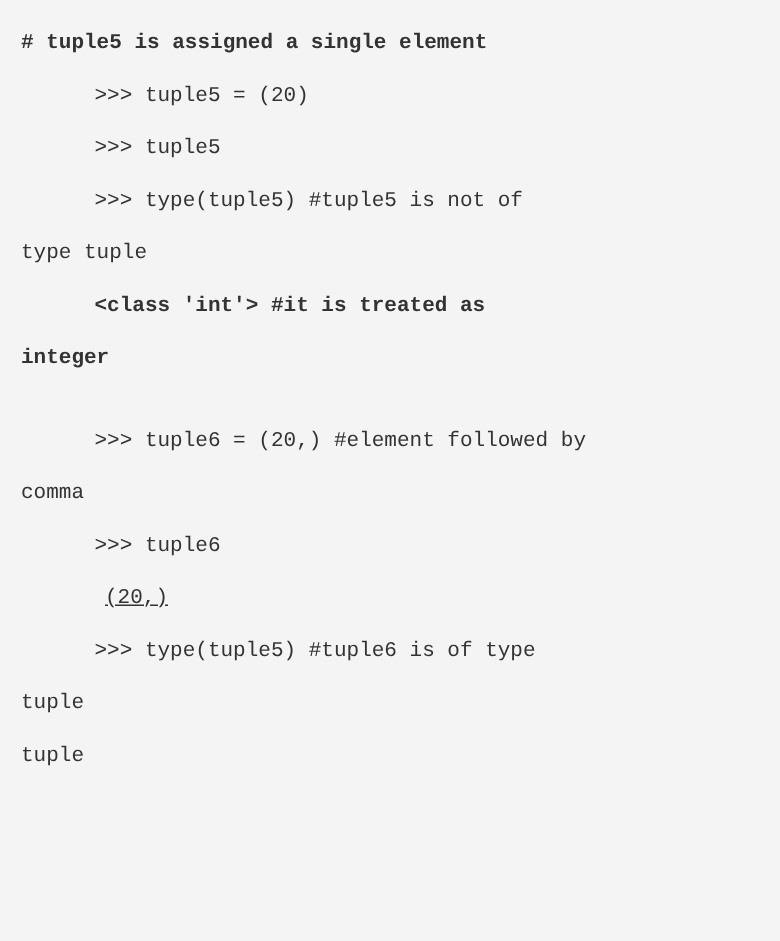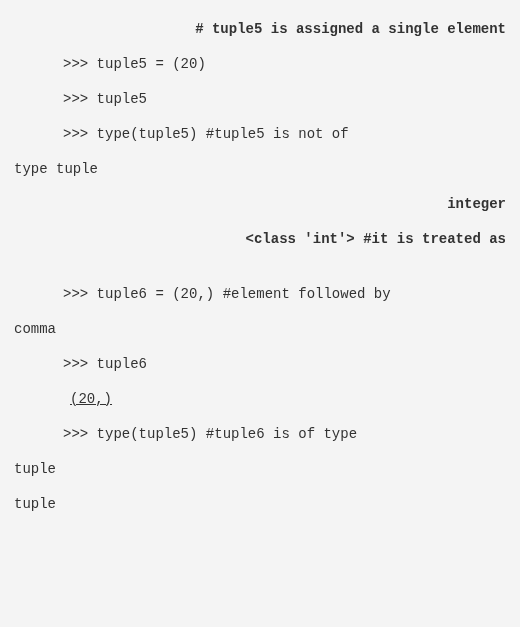--- a/index.html
+++ b/index.html
@@ -10,40 +10,40 @@
     background: #f4f4f4;
     font-family: "Courier New", Courier, monospace;
     font-size: 14px;
     color: #333;
     width: 520px;
     min-height: 627px;
     box-sizing: border-box;
     padding: 12px 14px;
     line-height: 2.5;
   }
-  .bold { font-weight: bold; text-align: right; }
+  .bold { font-weight: bold; }
   .indent1 { padding-left: 3.5em; display: block; }
   .indent2 { padding-left: 4em; display: block; text-decoration: underline; }
   .noindent { padding-left: 0; display: block; }
   .line { min-height: 1em; }
   .gap { height: 1.4em; }
 </style>
 </head>
 <body>
 
 <div>
 
   <span class="line bold noindent"># tuple5 is assigned a single element</span>
 
   <span class="line indent1">&gt;&gt;&gt; tuple5 = (20)</span>
   <span class="line indent1">&gt;&gt;&gt; tuple5</span>
   <span class="line indent1">&gt;&gt;&gt; type(tuple5)    #tuple5 is not of</span>
   <span class="line noindent">type tuple</span>
+  <span class="line indent1 bold">&lt;class 'int'&gt;       #it is treated as</span>
   <span class="line noindent bold">integer</span>
-  <span class="line indent1 bold">&lt;class 'int'&gt;       #it is treated as</span>
 
   <div class="gap"></div>
 
 
   <span class="line indent1">&gt;&gt;&gt; tuple6 = (20,) #element followed by</span>
   <span class="line noindent">comma</span>
   <span class="line indent1">&gt;&gt;&gt; tuple6</span>
   <span class="line indent2"> (20,)</span>
   <span class="line indent1">&gt;&gt;&gt; type(tuple5)   #tuple6 is of type</span>
   <span class="line noindent">tuple</span>

